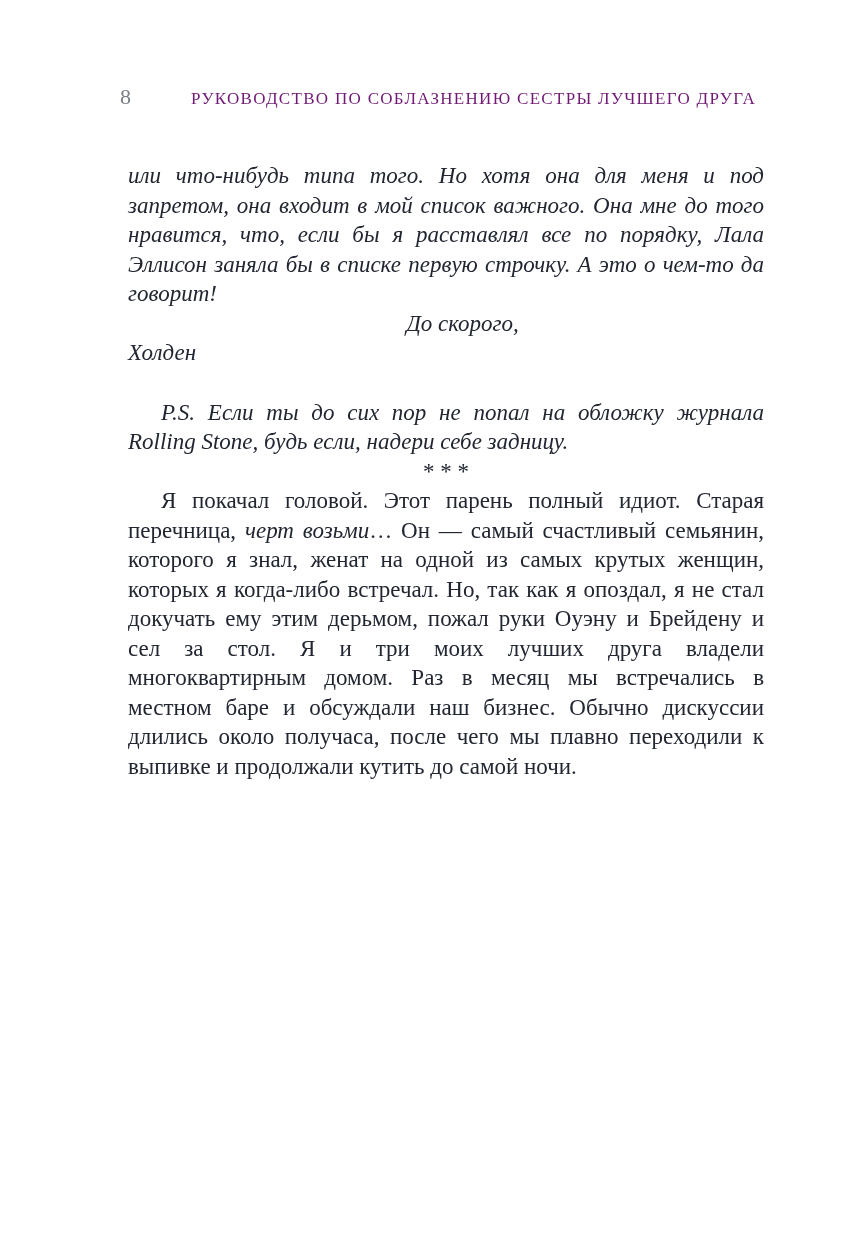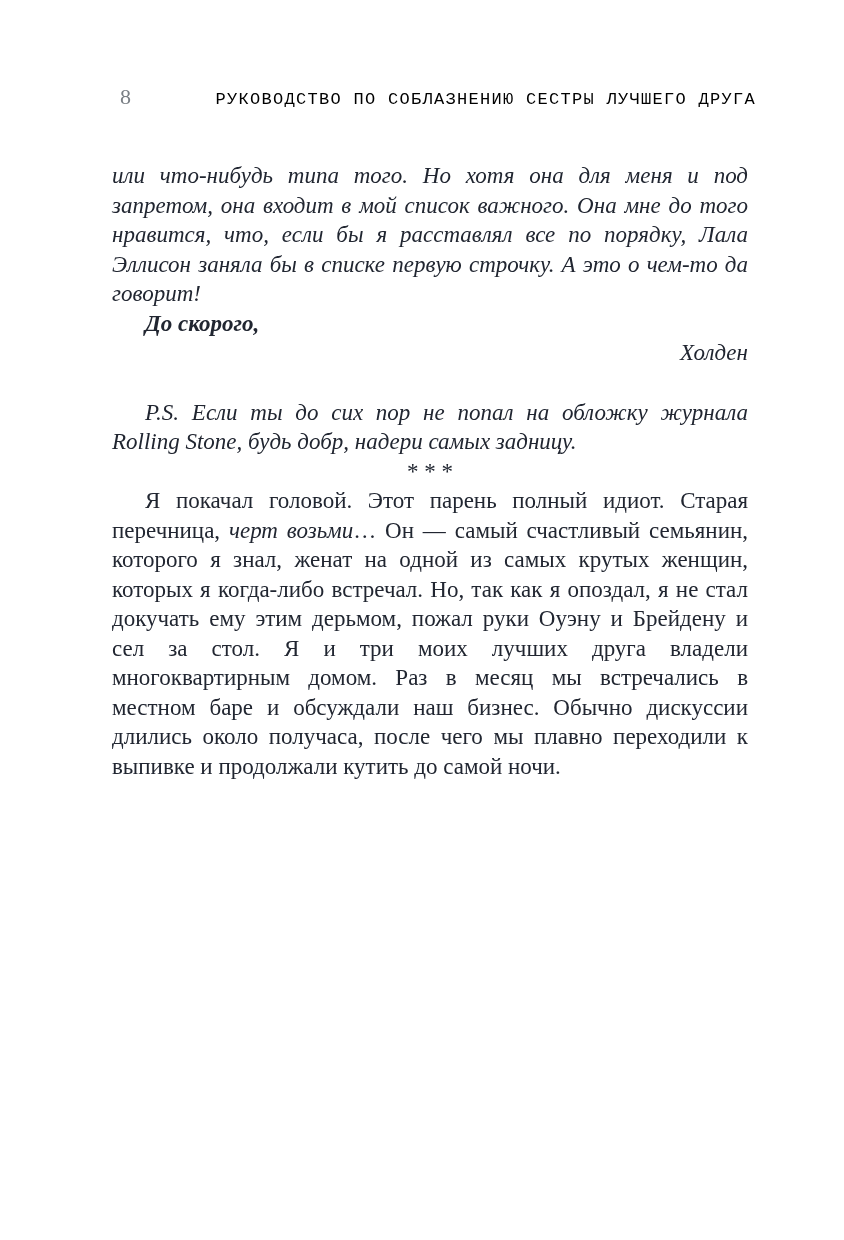--- a/index.html
+++ b/index.html
@@ -31,60 +31,59 @@
     align-items: baseline;
   }
   .page-number {
     font-size: 22px;
     color: #7a7f85;
     line-height: 1;
   }
   .running-title {
     font-size: 17px;
     letter-spacing: 1.3px;
-    color: #000000;
+    color: #701a75;
     line-height: 1;
     white-space: nowrap;
-    font-family: Liberation Mono, monospace;
   }
   
   .text-column {
     position: absolute;
-    left: 112px;
+    left: 128px;
     top: 161px;
     width: 636px;
     font-size: 23px;
     line-height: 29.5px;
     color: #212631;
   }
   .text-column p {
     margin: 0;
     padding: 0;
     text-align: justify;
   }
   .text-column p.italic { font-style: italic; }
   .text-column p.indent { text-indent: 33px; }
-  .text-column p.align-left   { text-align: left; font-weight: bold; }
-  .text-column p.align-right  { text-align: right; }
+  .text-column p.align-left   { text-align: center; }
+  .text-column p.align-right  { }
   .text-column p.align-center { text-align: center; }
   .text-column p.space-after  { margin-bottom: 30px; }
   .text-column span.run-italic { font-style: italic; }
 </style>
 </head>
 <body>
 
 <div class="page">
 
   <div class="header">
     <span class="page-number">8</span>
     <span class="running-title">РУКОВОДСТВО ПО СОБЛАЗНЕНИЮ СЕСТРЫ ЛУЧШЕГО ДРУГА</span>
   </div>
 
   <div class="text-column">
       <p class="italic"><span>или что-нибудь типа того. Но хотя она для меня и под запретом, она входит в мой список важного. Она мне до того нравится, что, если бы я расставлял все по порядку, Лала Эллисон заняла бы в списке первую строчку. А это о чем-то да говорит!</span></p>
       <p class="italic indent align-left"><span>До скорого,</span></p>
       <p class="italic align-right space-after"><span>Холден</span></p>
-      <p class="italic indent"><span>P.S. Если ты до сих пор не попал на обложку журнала Rolling Stone, будь добр, надери самых задницу.</span></p>
+      <p class="italic indent"><span>P.S. Если ты до сих пор не попал на обложку журнала Rolling Stone, будь если, надери себе задницу.</span></p>
       <p class="align-center"><span>* * *</span></p>
       <p class="indent"><span>Я покачал головой. Этот парень полный идиот. Старая перечница, </span><span class="run-italic">черт возьми</span><span>… Он — самый счастливый семьянин, которого я знал, женат на одной из самых крутых женщин, которых я когда-либо встречал. Но, так как я опоздал, я не стал докучать ему этим дерьмом, пожал руки Оуэну и Брейдену и сел за стол. Я и три моих лучших друга владели многоквартирным домом. Раз в месяц мы встречались в местном баре и обсуждали наш бизнес. Обычно дискуссии длились около получаса, после чего мы плавно переходили к выпивке и продолжали кутить до самой ночи.</span></p>
     </div>
 
 </div>
 
 </body></html>

